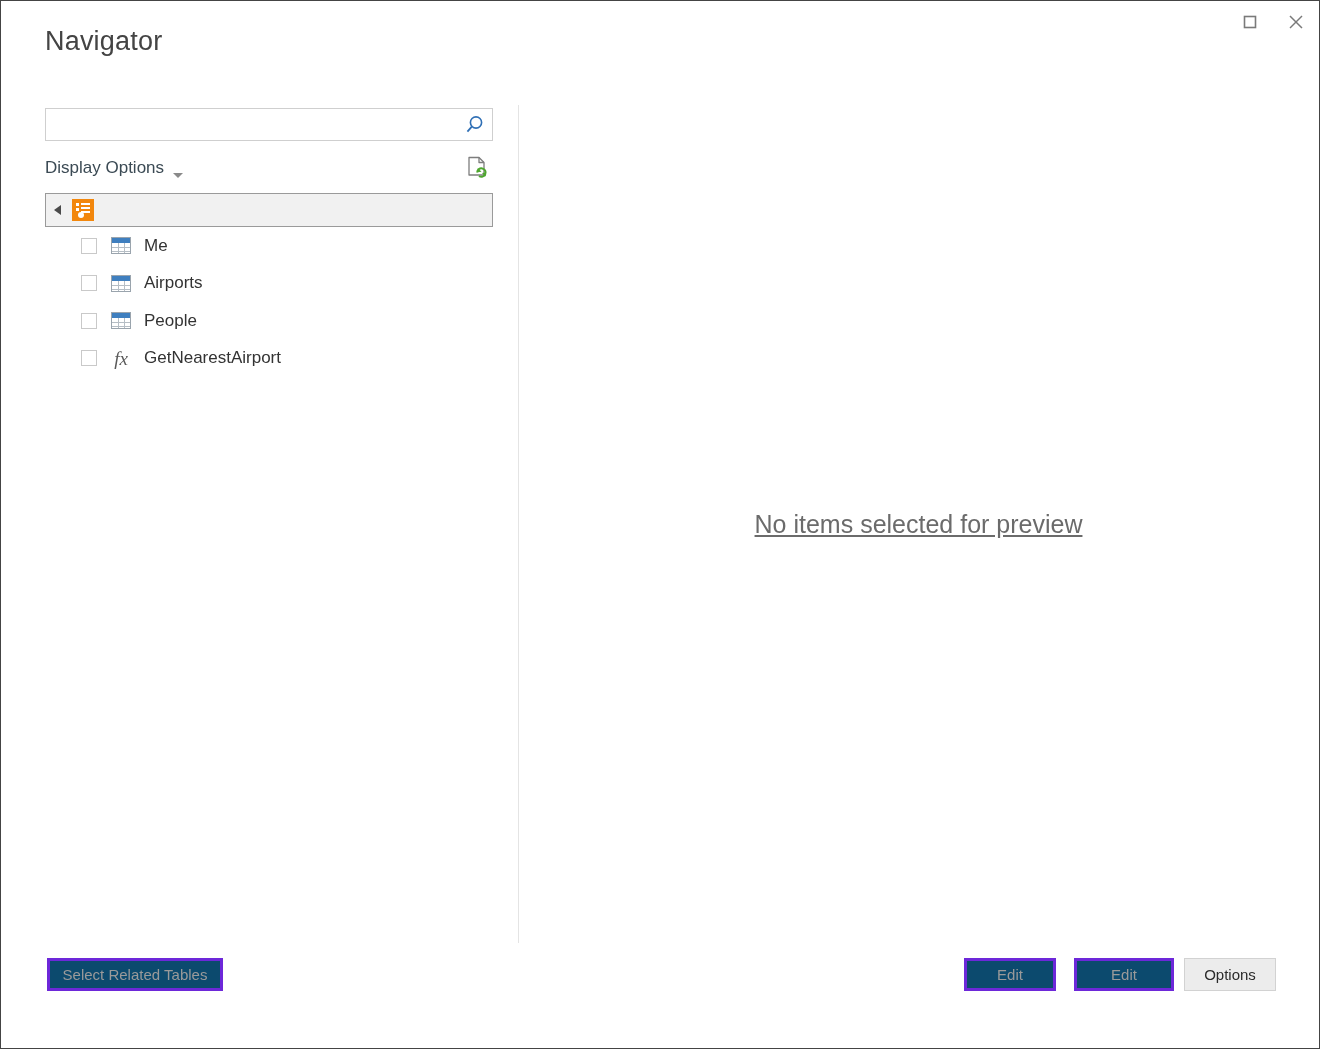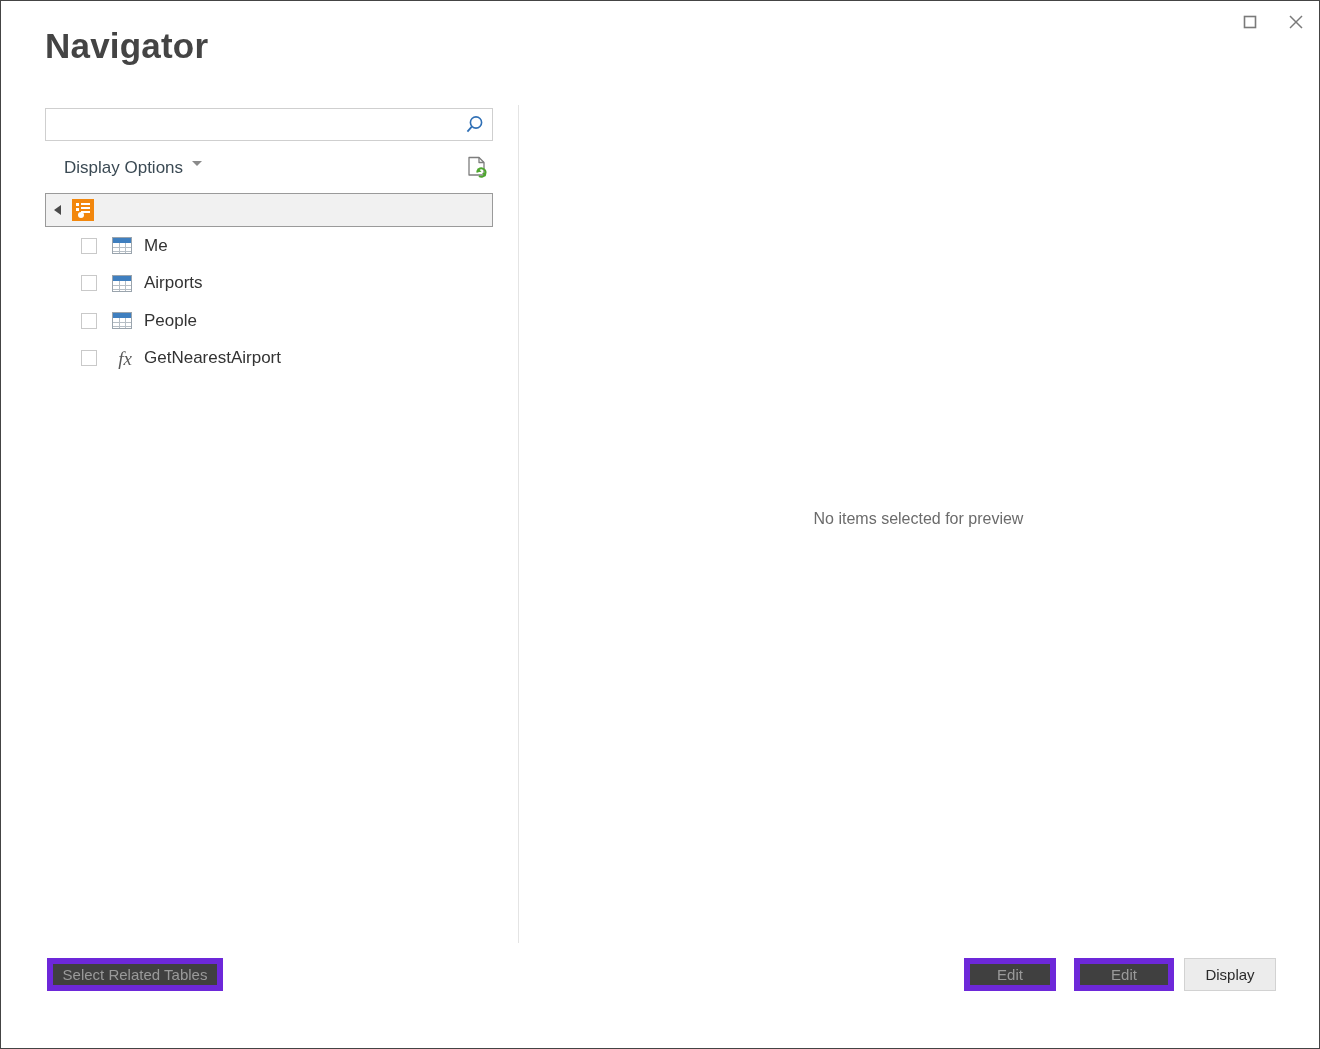--- a/index.html
+++ b/index.html
@@ -41,22 +41,22 @@
     background: transparent;
     border: 0;
     cursor: default;
   }
   .win-btn svg { display: block; }
 
   .page-title {
     position: absolute;
     left: 44px;
     top: 27px;
-    font-size: 35px;
-    font-weight: 700;
+    font-size: 27px;
+    font-weight: 400;
     color: #444444;
     letter-spacing: 0.2px;
     line-height: 1;
   }
 
   
   .left-pane {
     position: absolute;
     left: 44px;
     top: 107px;
@@ -94,24 +94,23 @@
   .display-row {
     position: relative;
     width: 448px;
     height: 34px;
     margin-top: 10px;
     display: flex;
     align-items: center;
   }
   .display-options {
     display: flex;
-    align-items: flex-start;
+    align-items: flex-end;
     gap: 9px;
     cursor: default;
-    margin-left: 19px;
   }
   .display-options-label {
     font-size: 17px;
     color: #3b4a54;
   }
   .caret {
     width: 0;
     height: 0;
     border-left: 5px solid transparent;
     border-right: 5px solid transparent;
@@ -201,21 +200,21 @@
     flex: 0 0 auto;
   }
   .item-icon {
     width: 22px;
     height: 22px;
     margin-left: 13px;
     margin-right: 12px;
     flex: 0 0 auto;
     display: flex;
     align-items: center;
-    justify-content: flex-end;
+    justify-content: center;
   }
   .table-icon {
     width: 20px;
     height: 17px;
     box-sizing: border-box;
     border: 1px solid #9aa4ad;
     background: #ffffff;
     position: relative;
     overflow: hidden;
   }
@@ -256,39 +255,40 @@
     top: 104px;
     right: 1px;
     height: 838px;
   }
   .preview-empty {
     position: absolute;
     left: 0;
     right: 0;
     top: 405px;
     text-align: center;
-    font-size: 16px;
+    font-size: 25px;
     color: #6b6b6b;
     font-weight: 400;
+    text-decoration: underline;
   }
 
   
   .footer {
     position: absolute;
     left: 0;
     right: 0;
     bottom: 0;
     height: 100px;
   }
   .btn {
     position: absolute;
     box-sizing: border-box;
     height: 33px;
-    background: #404040;
-    border: 6px solid #6d28d9;
+    background: #0c4a6e;
+    border: 3px solid #6d28d9;
     font-family: "Liberation Sans", sans-serif;
     font-size: 15px;
     color: #9a9a9a;
     display: flex;
     align-items: center;
     justify-content: center;
     cursor: default;
     padding: 0;
   }
   .btn.enabled {
@@ -428,16 +428,16 @@
   <div class="divider"></div>
 
   <div class="preview-pane">
     <div class="preview-empty">No items selected for preview</div>
   </div>
 
   <div class="footer">
     <button class="btn btn-related">Select Related Tables</button>
     <button class="btn btn-load">Edit</button>
     <button class="btn btn-edit">Edit</button>
-    <button class="btn btn-cancel enabled">Display</button>
+    <button class="btn btn-cancel enabled">Options</button>
   </div>
 
 </div>
 
 </body></html>

